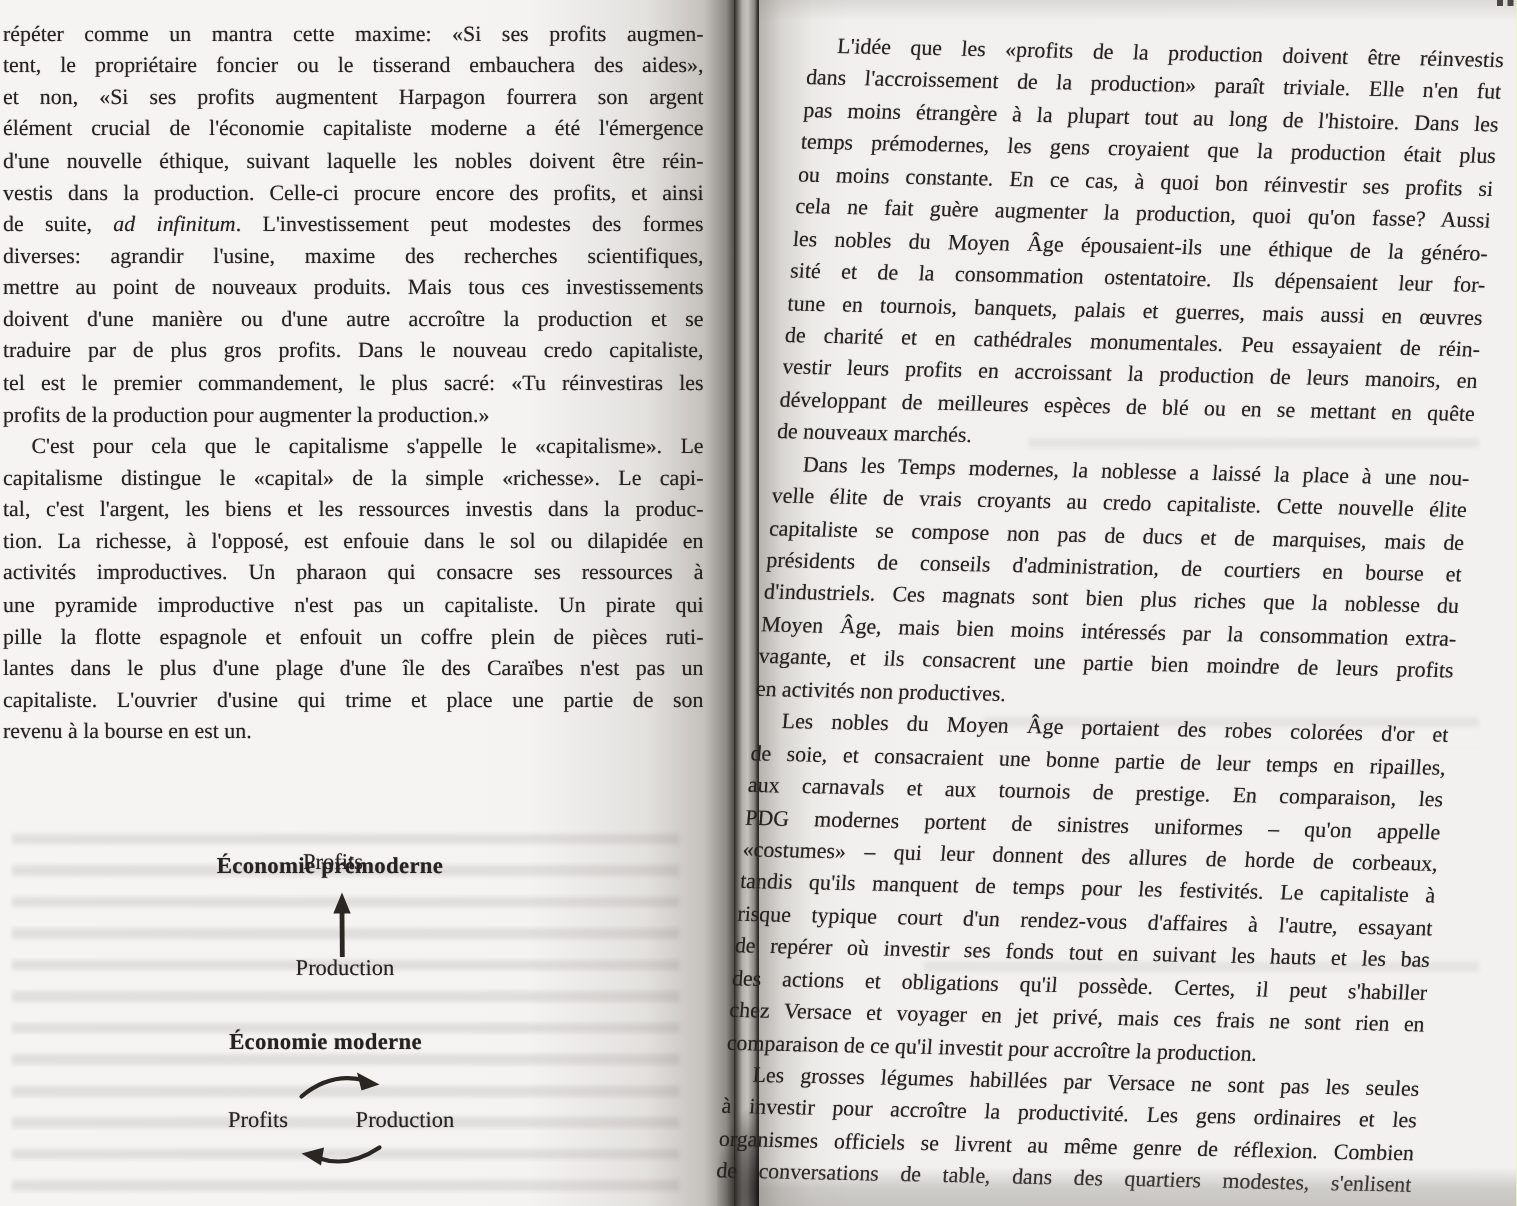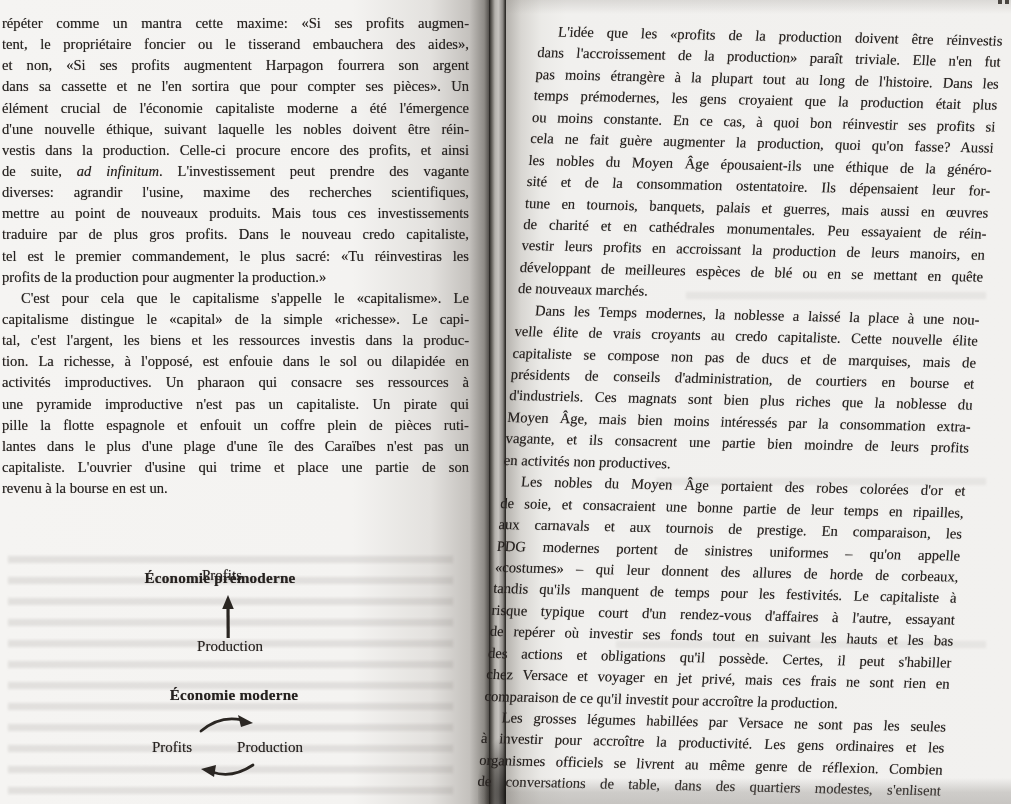--- a/index.html
+++ b/index.html
@@ -67,27 +67,27 @@
 <div class="screenshot">
 
   <div class="page page-left">
 
     <div class="bleed" style="left:8px;top:556px;width:445px;height:238px;"></div>
 
     <div class="text-block lp-text">
         <div class="line"><span>répéter comme un mantra cette maxime: «Si ses profits augmen-</span></div>
         <div class="line"><span>tent, le propriétaire foncier ou le tisserand embauchera des aides»,</span></div>
         <div class="line"><span>et non, «Si ses profits augmentent Harpagon fourrera son argent</span></div>
-        <div class="line"><span>dans sa cassette et ne l'en sortira que pour compter ses pièces». Un</span></div>
         <div class="line"><span>élément crucial de l'économie capitaliste moderne a été l'émergence</span></div>
         <div class="line"><span>d'une nouvelle éthique, suivant laquelle les nobles doivent être réin-</span></div>
         <div class="line"><span>vestis dans la production. Celle-ci procure encore des profits, et ainsi</span></div>
-        <div class="line"><span>de suite, </span><span class="it">ad infinitum</span><span>. L'investissement peut prendre des vagante</span></div>
+        <div class="line"><span>de suite, </span><span class="it">ad infinitum</span><span>. L'investissement peut modestes des formes</span></div>
         <div class="line"><span>diverses: agrandir l'usine, maxime des recherches scientifiques,</span></div>
         <div class="line"><span>mettre au point de nouveaux produits. Mais tous ces investissements</span></div>
+        <div class="line"><span>doivent d'une manière ou d'une autre accroître la production et se</span></div>
         <div class="line"><span>traduire par de plus gros profits. Dans le nouveau credo capitaliste,</span></div>
         <div class="line"><span>tel est le premier commandement, le plus sacré: «Tu réinvestiras les</span></div>
         <div class="line last"><span>profits de la production pour augmenter la production.»</span></div>
         <div class="line ind"><span>C'est pour cela que le capitalisme s'appelle le «capitalisme». Le</span></div>
         <div class="line"><span>capitalisme distingue le «capital» de la simple «richesse». Le capi-</span></div>
         <div class="line"><span>tal, c'est l'argent, les biens et les ressources investis dans la produc-</span></div>
         <div class="line"><span>tion. La richesse, à l'opposé, est enfouie dans le sol ou dilapidée en</span></div>
         <div class="line"><span>activités improductives. Un pharaon qui consacre ses ressources à</span></div>
         <div class="line"><span>une pyramide improductive n'est pas un capitaliste. Un pirate qui</span></div>
         <div class="line"><span>pille la flotte espagnole et enfouit un coffre plein de pièces ruti-</span></div>
@@ -97,21 +97,21 @@
       </div>
 
     <div class="diag-title" style="left:80px;top:569px;width:280px;">Économie prémoderne</div>
     <div class="diag-label" style="left:80px;top:567px;width:284px;">Profits</div>
     <svg class="diag-svg" style="left:218px;top:594px;" width="20" height="46" viewBox="0 0 20 46">
       <line x1="10.2" y1="44" x2="10" y2="12" stroke="#2a2622" stroke-width="3.2"></line>
       <path d="M10 1 L4.2 15 L15.8 15 Z" fill="#2a2622"></path>
     </svg>
     <div class="diag-label" style="left:80px;top:638px;width:300px;">Production</div>
 
-    <div class="diag-title" style="left:92px;top:686px;width:284px;">Économie moderne</div>
+    <div class="diag-title" style="left:75px;top:686px;width:284px;">Économie moderne</div>
     <svg class="diag-svg" style="left:198px;top:712px;" width="58" height="22" viewBox="0 0 58 22">
       <path d="M3 19 Q22 3 44 8" fill="none" stroke="#2a2622" stroke-width="2.8" stroke-linecap="round"></path>
       <path d="M55 11 L40 3 L43 15 Z" fill="#2a2622"></path>
     </svg>
     <div class="diag-label" style="left:130px;top:739px;width:84px;">Profits</div>
     <div class="diag-label" style="left:222px;top:739px;width:96px;">Production</div>
     <svg class="diag-svg" style="left:198px;top:761px;" width="58" height="20" viewBox="0 0 58 20">
       <path d="M55 4 Q34 18 14 11" fill="none" stroke="#2a2622" stroke-width="2.8" stroke-linecap="round"></path>
       <path d="M3 8 L18 4 L16 16 Z" fill="#2a2622"></path>
     </svg>

